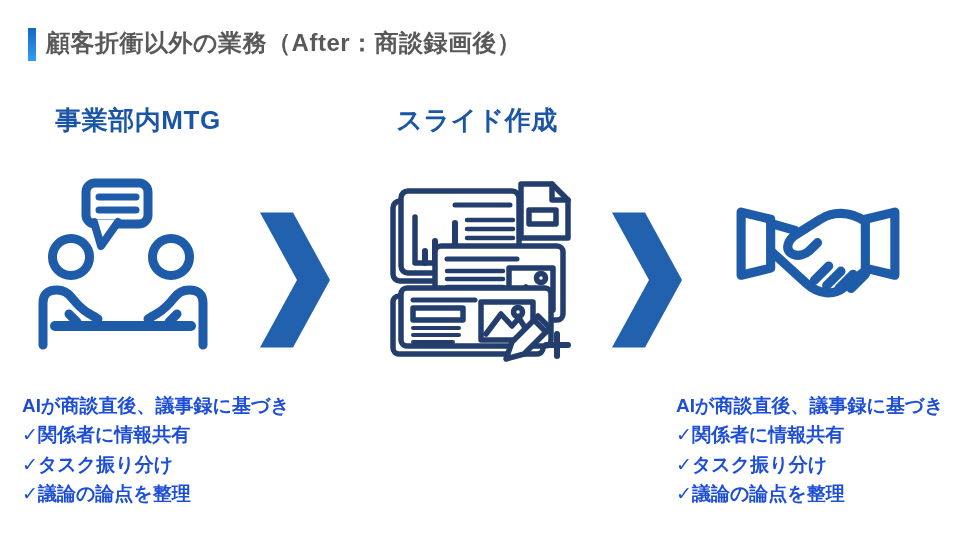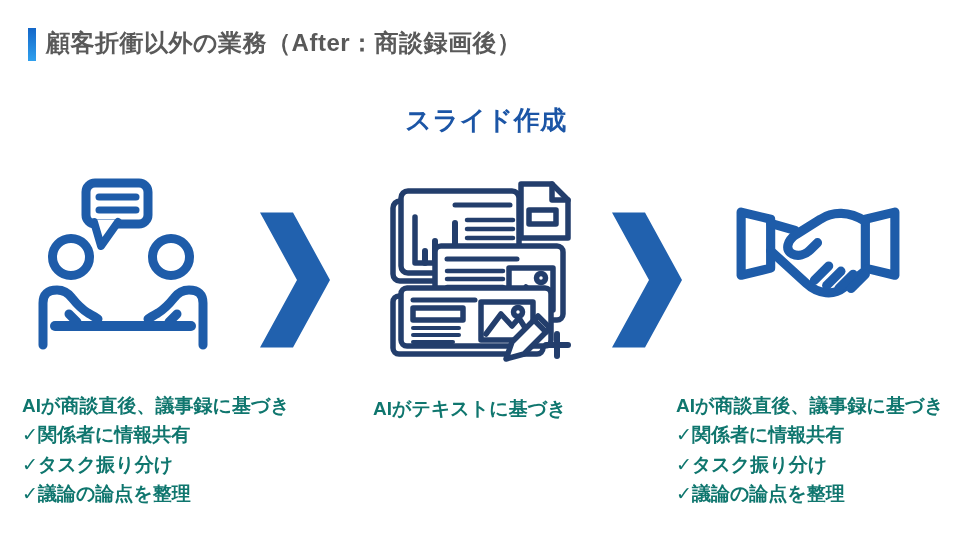--- a/index.html
+++ b/index.html
@@ -12,43 +12,44 @@
     background:linear-gradient(180deg,#1467C8 0%,#2FA0EE 100%);
   }
   .page-title{
     position:absolute;left:46px;top:27px;margin:0;
     font-size:24px;font-weight:bold;color:#595959;letter-spacing:0.5px;white-space:nowrap;
   }
   .step-header{
     position:absolute;top:103px;width:240px;margin:0;text-align:center;
     font-size:26px;font-weight:bold;color:#1B55A6;letter-spacing:0.5px;white-space:nowrap;
   }
-  #hdr-1{left:18px;} #hdr-2{left:366px;} #hdr-3{left:697px;}
+  #hdr-1{left:18px;} #hdr-2{left:357px;} #hdr-3{left:697px;}
   .icon-svg{position:absolute;}
   #icon-meeting{left:38px;top:170px;width:170px;height:180px;}
   #icon-slides{left:385px;top:176px;width:190px;height:195px;}
   #icon-handshake{left:734px;top:206px;width:168px;height:112px;}
   .arrow-svg{position:absolute;top:212px;width:70px;height:136px;}
   #arrow-1{left:260px;} #arrow-2{left:612px;}
   .desc{
-    position:absolute;font-size:19px;font-weight:bold;color:#0f766e;
+    position:absolute;font-size:19px;font-weight:bold;color:#1d4ed8;
     line-height:29.4px;white-space:nowrap;
   }
   #desc-1{left:22px;top:391px;}
   #desc-2{left:373px;top:394px;}
   #desc-3{left:676px;top:391px;}
 </style>
 </head>
 <body>
 
 <div class="page">
 
   <span class="accent-bar"></span>
   <h1 class="page-title">顧客折衝以外の業務（After：商談録画後）</h1>
 
+  <h2 class="step-header" id="hdr-1">事業部内MTG</h2>
   <h2 class="step-header" id="hdr-2">スライド作成</h2>
 
   <svg class="icon-svg" id="icon-meeting" viewBox="0 0 170 180">
     <g fill="none" stroke="#1E5CA9" stroke-width="9" stroke-linecap="round" stroke-linejoin="round">
       <rect x="48" y="13" width="62" height="41" rx="9"></rect>
       <path d="M56,50 L63,76 L80,50 Z" fill="#ffffff" stroke="none"></path>
       <path d="M56,52 L63,76 L80,52" stroke-width="8"></path>
       <line x1="61" y1="27" x2="98" y2="27" stroke-width="7"></line>
       <line x1="61" y1="40" x2="98" y2="40" stroke-width="7"></line>
       <circle cx="33" cy="87" r="18.5"></circle>
@@ -133,21 +134,20 @@
     <polygon points="0,0 33,0 70,67.5 33,135 0,135 37,67.5" fill="#2161AE"></polygon>
   </svg>
 
   <div class="desc" id="desc-1">
     <div>AIが商談直後、議事録に基づき</div>
     <div>✓関係者に情報共有</div>
     <div>✓タスク振り分け</div>
     <div>✓議論の論点を整理</div>
   </div>
   <div class="desc" id="desc-2">
-    <div>AIがテキストに基づき</div>
   </div>
   <div class="desc" id="desc-3">
     <div>AIが商談直後、議事録に基づき</div>
     <div>✓関係者に情報共有</div>
     <div>✓タスク振り分け</div>
     <div>✓議論の論点を整理</div>
   </div>
 
 </div>
 

